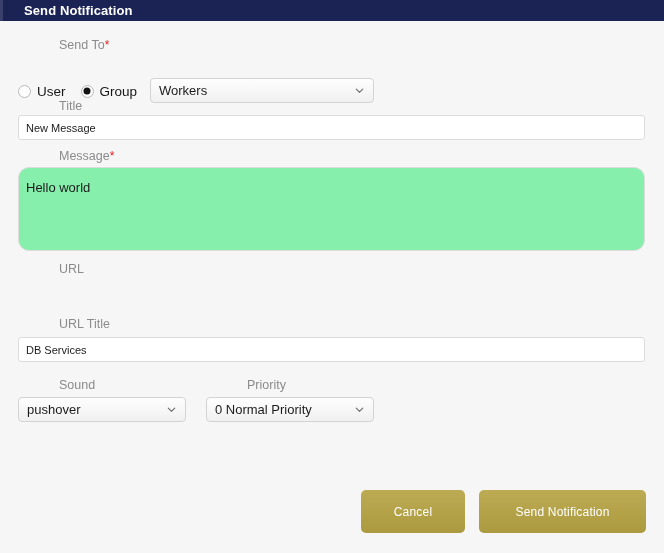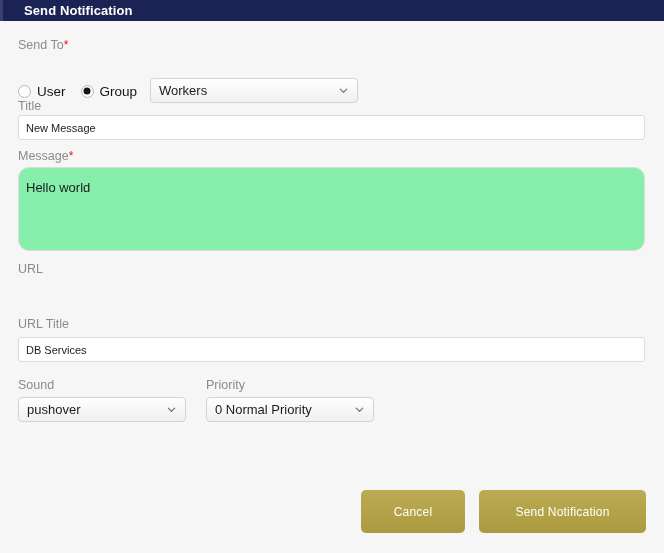--- a/index.html
+++ b/index.html
@@ -62,20 +62,21 @@
     height: 532px;
     background: #f6f6f6;
   }
 
   .field-label {
     position: absolute;
     font-size: 12.5px;
     line-height: 15px;
     color: #8b8b8b;
     white-space: nowrap;
+    margin-left: 41px;
   }
   .req {
     color: #e02020;
     font-size: 12px;
   }
 
   .txt-input {
     position: absolute;
     background: #ffffff;
     border: 1px solid #dcdcdc;
@@ -206,21 +207,21 @@
       <div class="radio-item">
         <span class="radio-dot"></span>
         <span class="radio-label">User</span>
       </div>
       <div class="radio-item">
         <span class="radio-dot on"></span>
         <span class="radio-label">Group</span>
       </div>
     </div>
 
-    <div class="sel" style="left:150px; top:57px; width:208px; height:25px;">
+    <div class="sel" style="left:150px; top:57px; width:224px; height:25px;">
       <span class="sel-val">Workers</span>
       <svg class="chev" viewBox="0 0 12 12">
           <path d="M2.5 4.5 L6 8 L9.5 4.5" fill="none" stroke="#6e6e6e" stroke-width="1.3" stroke-linecap="round" stroke-linejoin="round"></path>
         </svg>
     </div>
 
     <div class="field-label" style="left:18px; top:78px;text-align:right;">Title</div>
     <input class="txt-input" style="left: 18px; top: 94px; width: 627px; height: 25px;" type="text" value="New Message">
 
     <div class="field-label" style="left:18px; top:128px;"><span>Message</span><span class="req">*</span></div>

